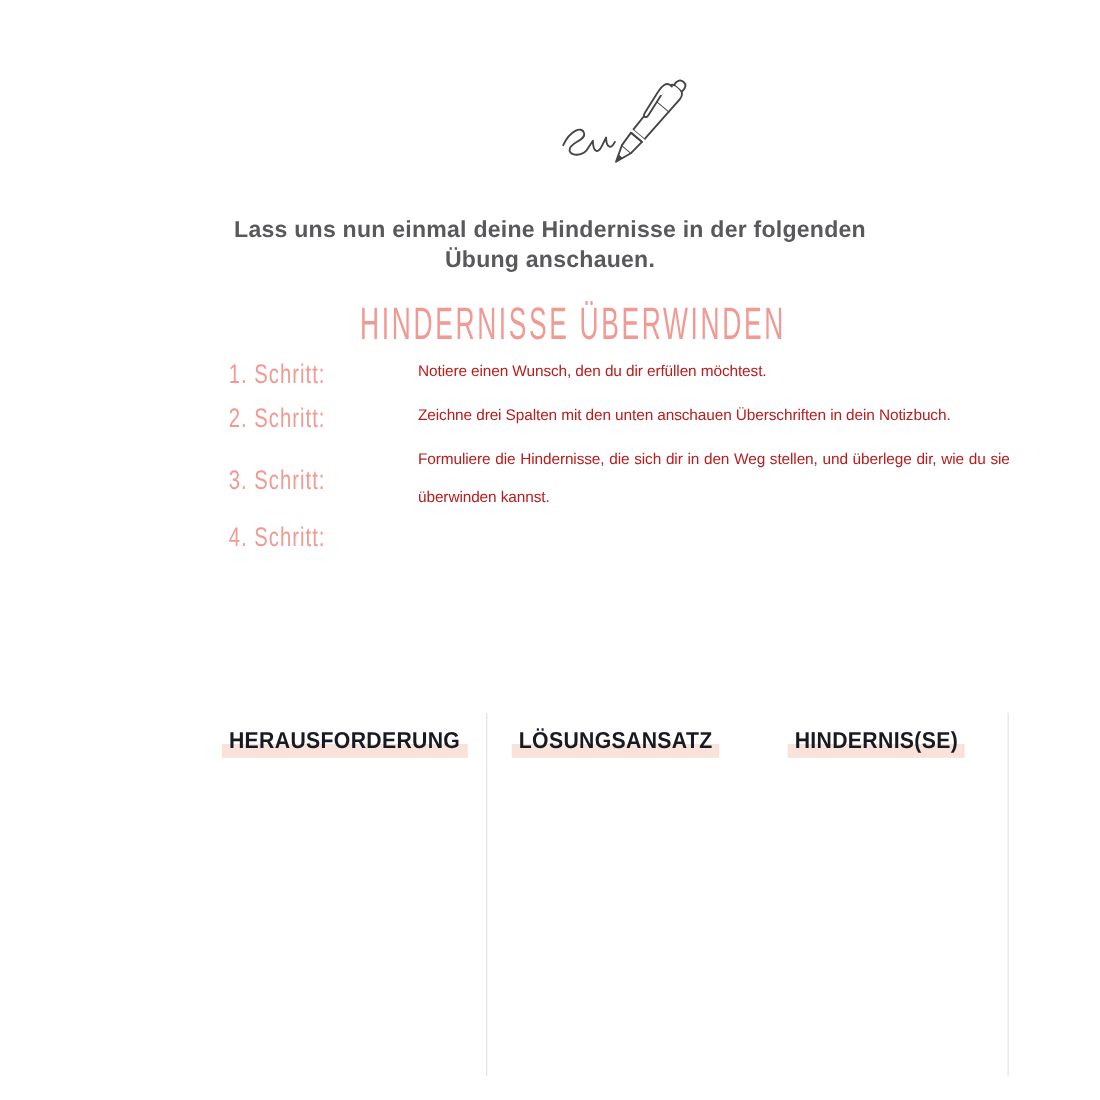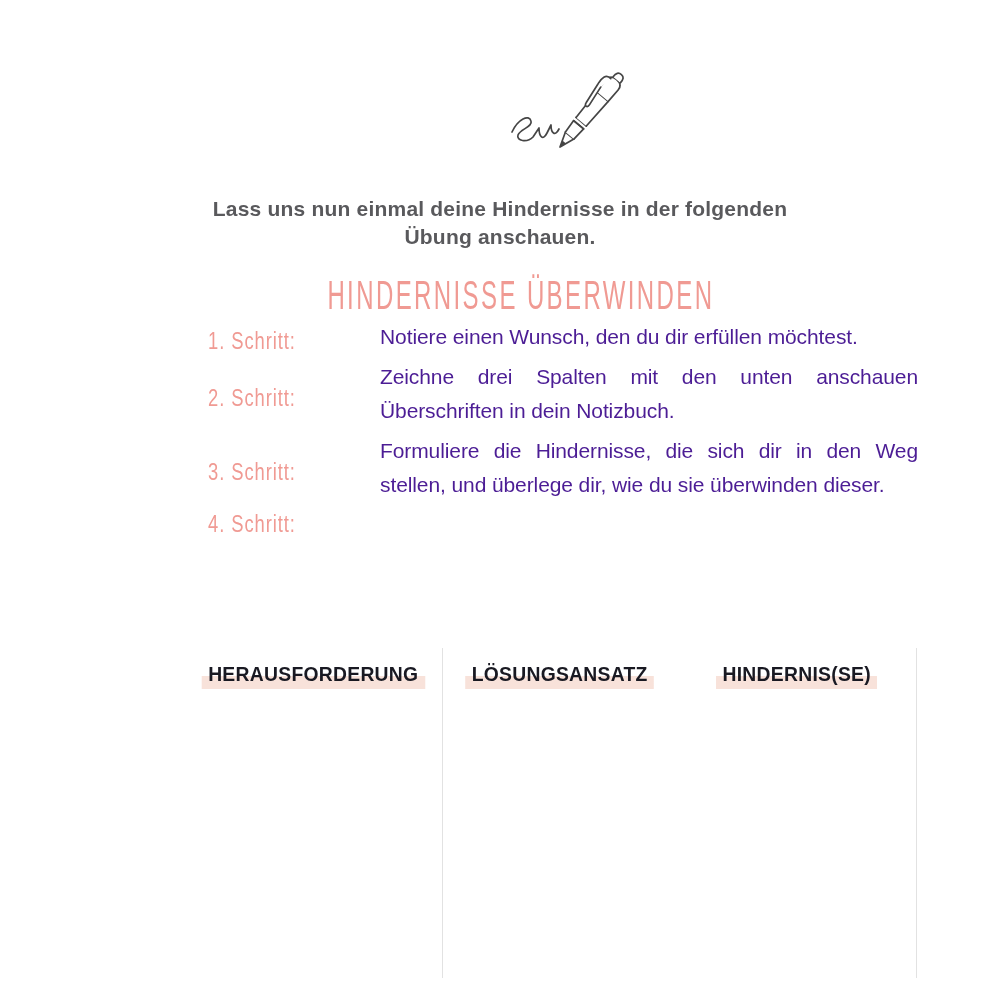--- a/index.html
+++ b/index.html
@@ -80,23 +80,23 @@
     display: inline-block;
     font-size: 20px;
     color: #F09A93;
     letter-spacing: 1px;
     white-space: nowrap;
     transform: scale(0.92, 1.22);
     transform-origin: left top;
   }
   .step-text {
     flex: 1 1 auto;
-    font-size: 21px;
+    font-size: 14px;
     font-weight: 400;
-    color: #4c1d95;
+    color: #b91c1c;
     line-height: 34px;
     text-align: justify;
     letter-spacing: -0.1px;
   }
 
   
   .table {
     position: absolute;
     left: 185px;
     top: 648px;
@@ -177,21 +177,21 @@
     <div class="step">
       <div class="step-label-col"><span class="step-label">1. Schritt:</span></div>
       <div class="step-text">Notiere einen Wunsch, den du dir erfüllen möchtest.</div>
     </div>
     <div class="step">
       <div class="step-label-col"><span class="step-label">2. Schritt:</span></div>
       <div class="step-text">Zeichne drei Spalten mit den unten anschauen Überschriften in dein Notizbuch.</div>
     </div>
     <div class="step">
       <div class="step-label-col"><span class="step-label">3. Schritt:</span></div>
-      <div class="step-text">Formuliere die Hindernisse, die sich dir in den Weg stellen, und überlege dir, wie du sie überwinden dieser.</div>
+      <div class="step-text">Formuliere die Hindernisse, die sich dir in den Weg stellen, und überlege dir, wie du sie überwinden kannst.</div>
     </div>
     <div class="step">
       <div class="step-label-col"><span class="step-label">4. Schritt:</span></div>
     </div>
   </div>
 
   <div class="table">
     <div class="col col-1">
       <span class="col-header">HERAUSFORDERUNG</span>
       <div class="col-body"></div>

